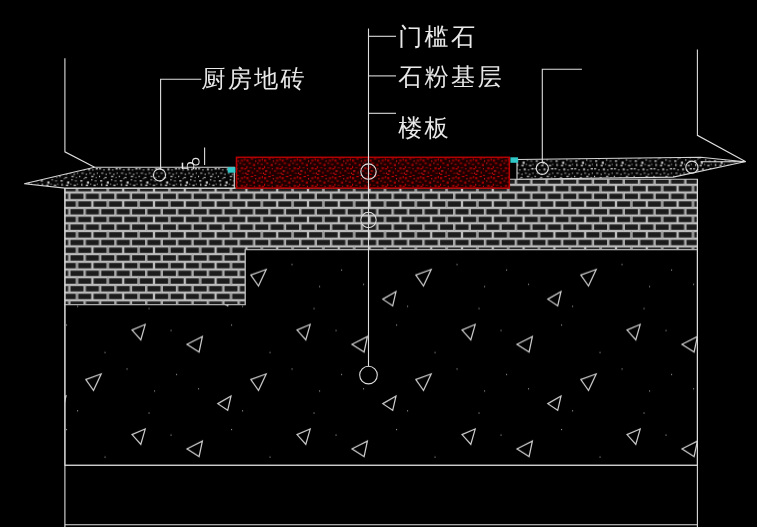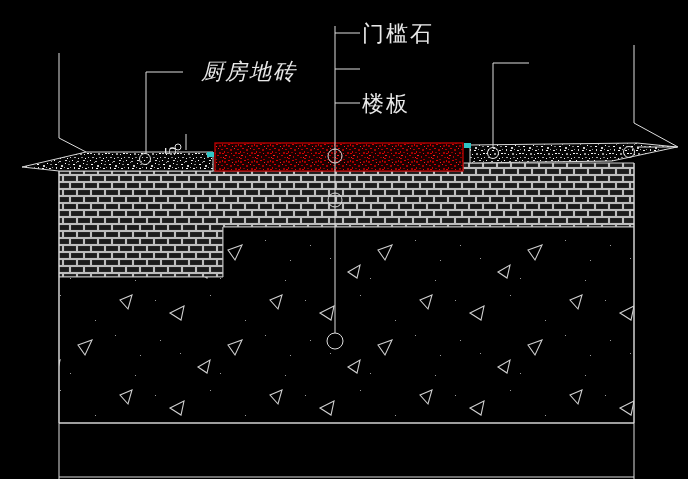--- a/index.html
+++ b/index.html
@@ -151,22 +151,23 @@
       <circle cx="629" cy="152" r="5.5"></circle>
 
       <path d="M186,134 V150"></path>
       <circle cx="178" cy="147" r="3"></circle>
     </g>
 
     <rect x="207" y="152" width="7" height="5" fill="#2fc7c7"></rect>
     <rect x="464" y="143" width="7" height="5" fill="#2fc7c7"></rect>
   </svg>
 
-  <div class="lbl" style="left:201px;top:60px;font-style:italic;">厨房地砖</div>
+  <div class="lbl" style="left:183px;top:60px;">厨房地砖</div>
 
   <div class="lbl" style="left:362px;top:22px;">门槛石</div>
 
+  <div class="lbl" style="left:362px;top:58px;">石粉基层</div>
 
-  <div class="lbl" style="left:362px;top:92px;">楼板</div>
+  <div class="lbl" style="left:362px;top:105px;">楼板</div>
 
 
   <div class="dim" style="left:162px;top:137px;width:18px;height:18px;">5</div>
 </div>
 
 </body></html>

